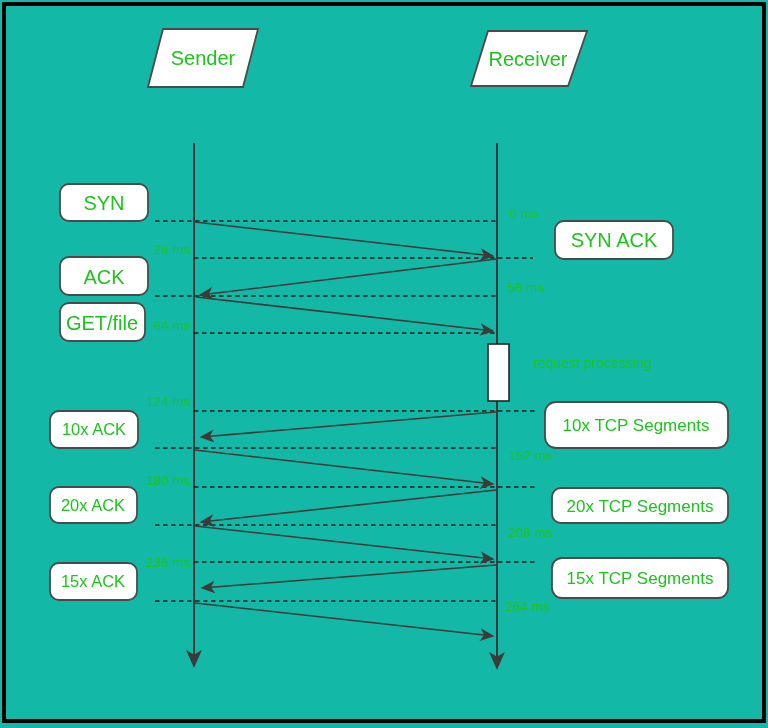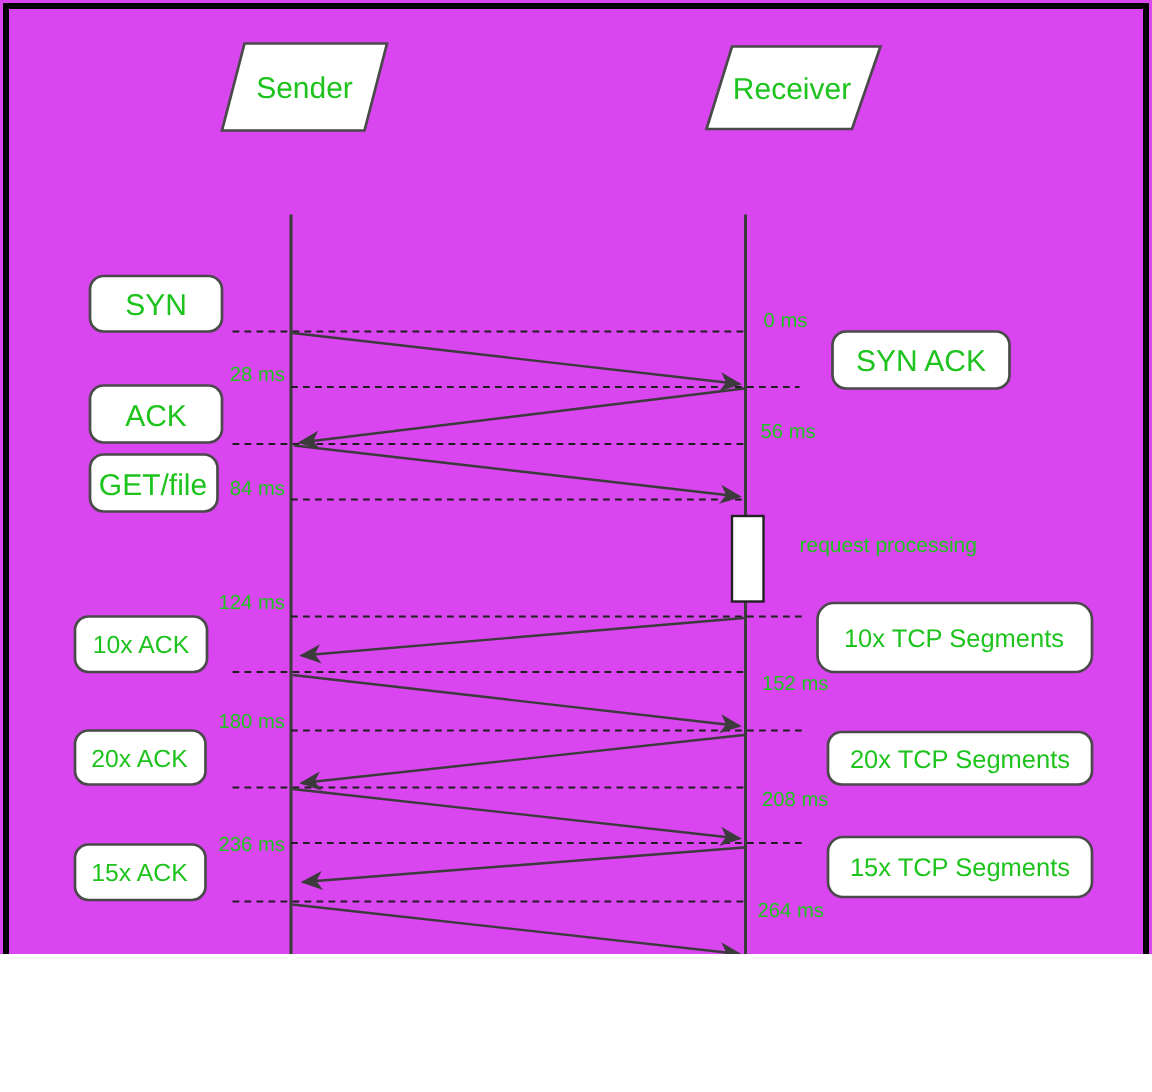--- a/index.html
+++ b/index.html
@@ -1,20 +1,20 @@
 <!DOCTYPE html>
 <html><head>
 <meta charset="utf-8">
 <style>
   html, body { margin: 0; padding: 0; background: #ffffff; }
   .stage {
     position: relative;
     width: 768px;
-    height: 636px;
-    background: #d946ef;
+    height: 728px;
+    background: #14b8a6;
     overflow: hidden;
   }
   svg text {
     font-family: "Liberation Sans", sans-serif;
   }
   .actor-label, .msg-label, .time-label, .note-label { fill: #1ec31e; }
   .time-label { font-size: 13.5px; }
   .big-label { font-size: 20px; }
   .mid-label { font-size: 16.5px; }
   .seg-label { font-size: 17px; }

